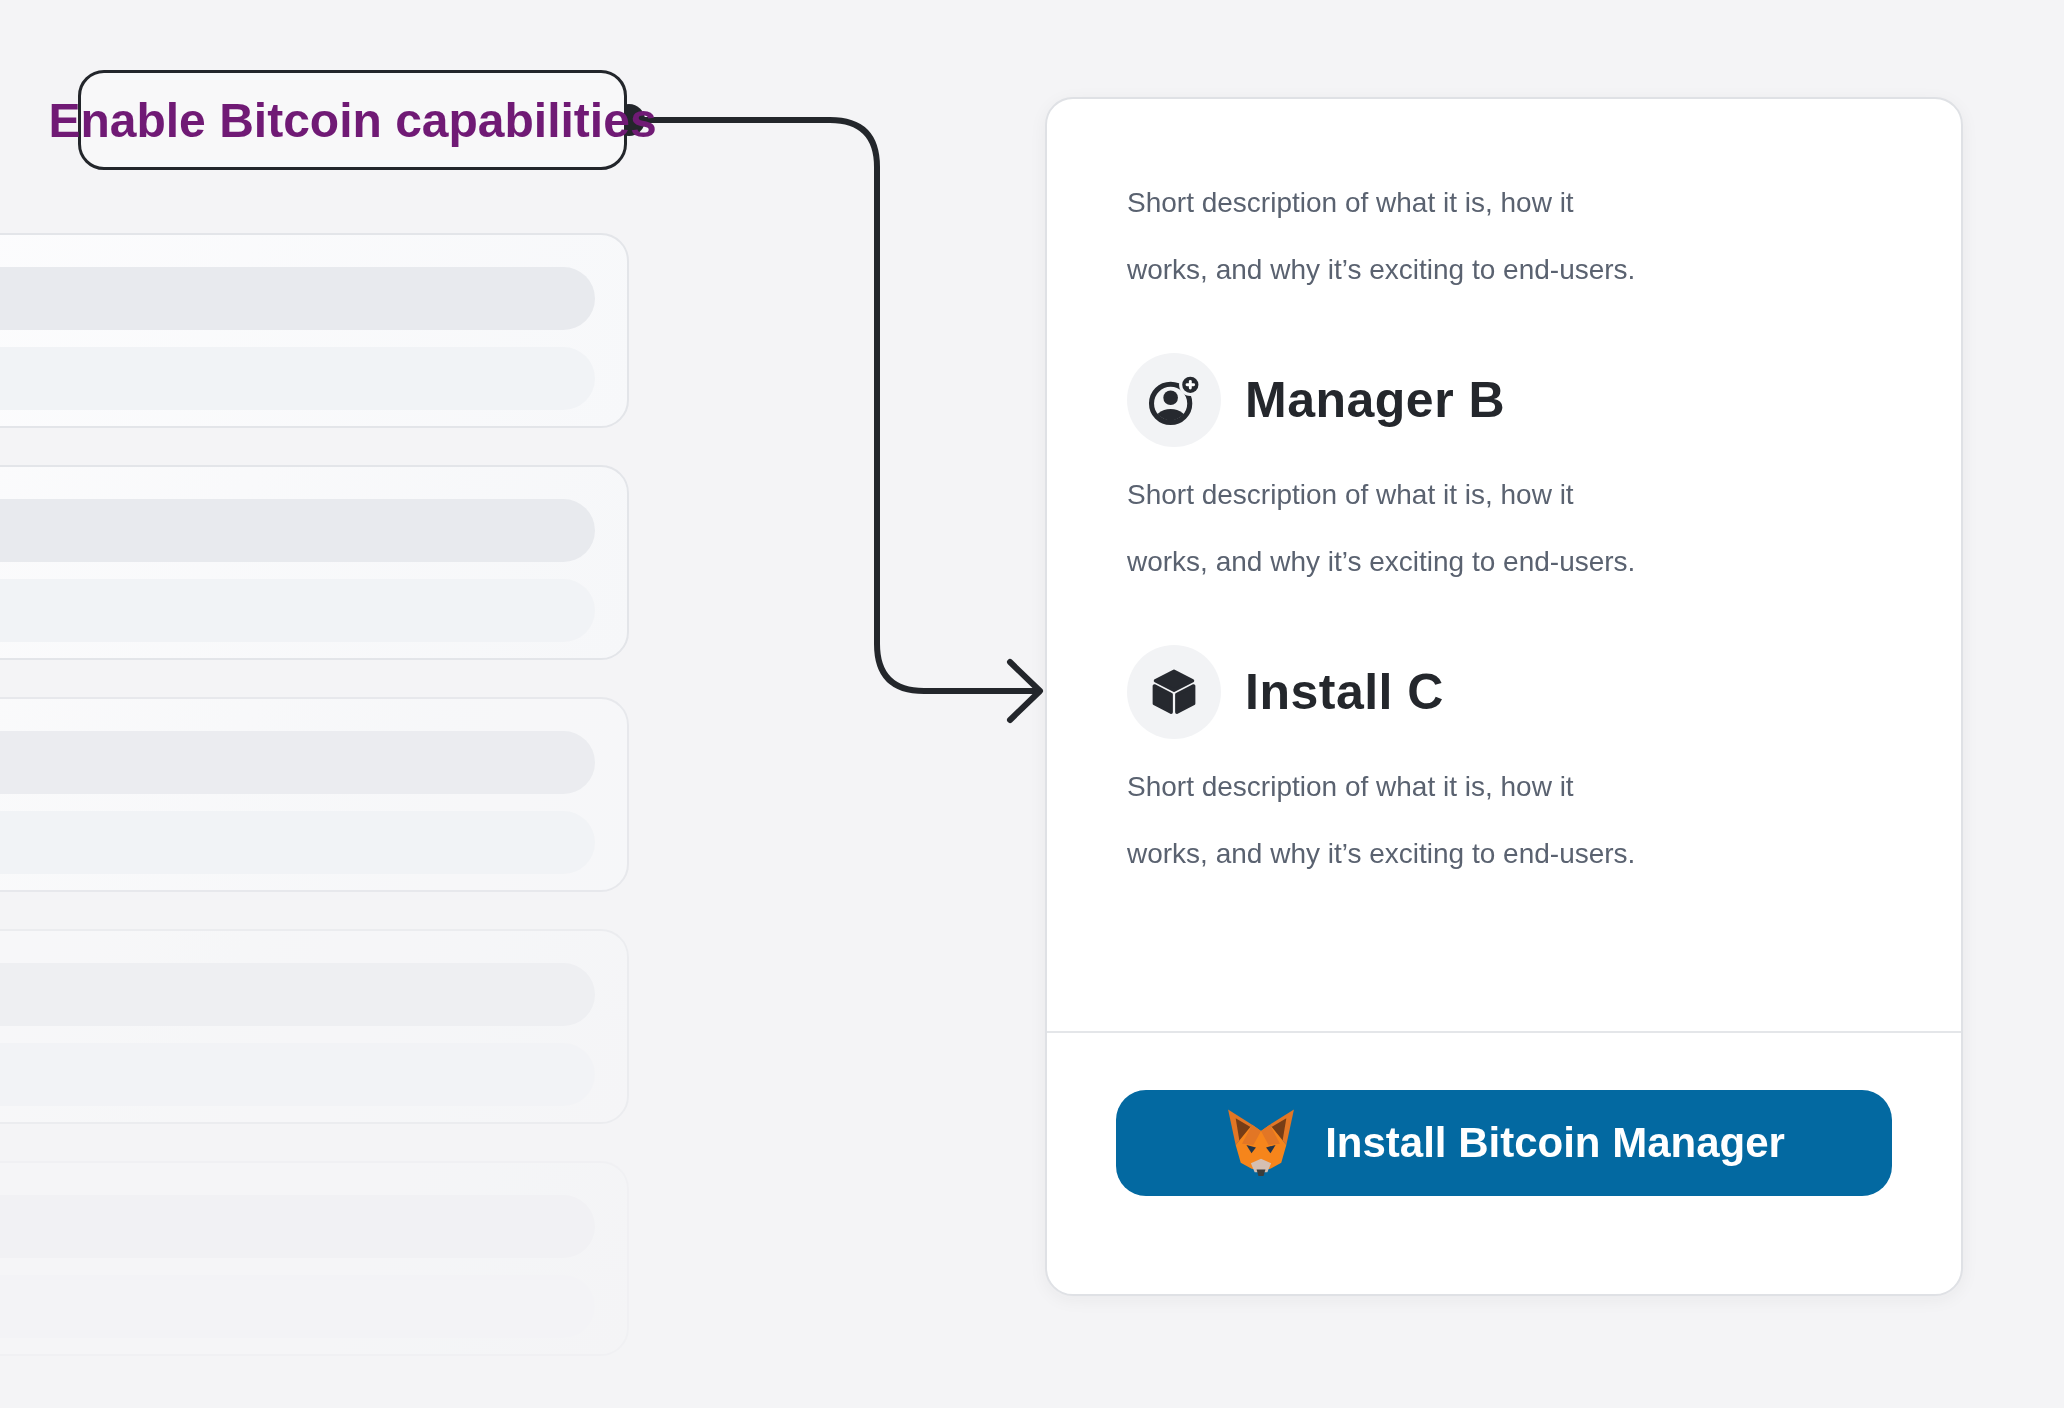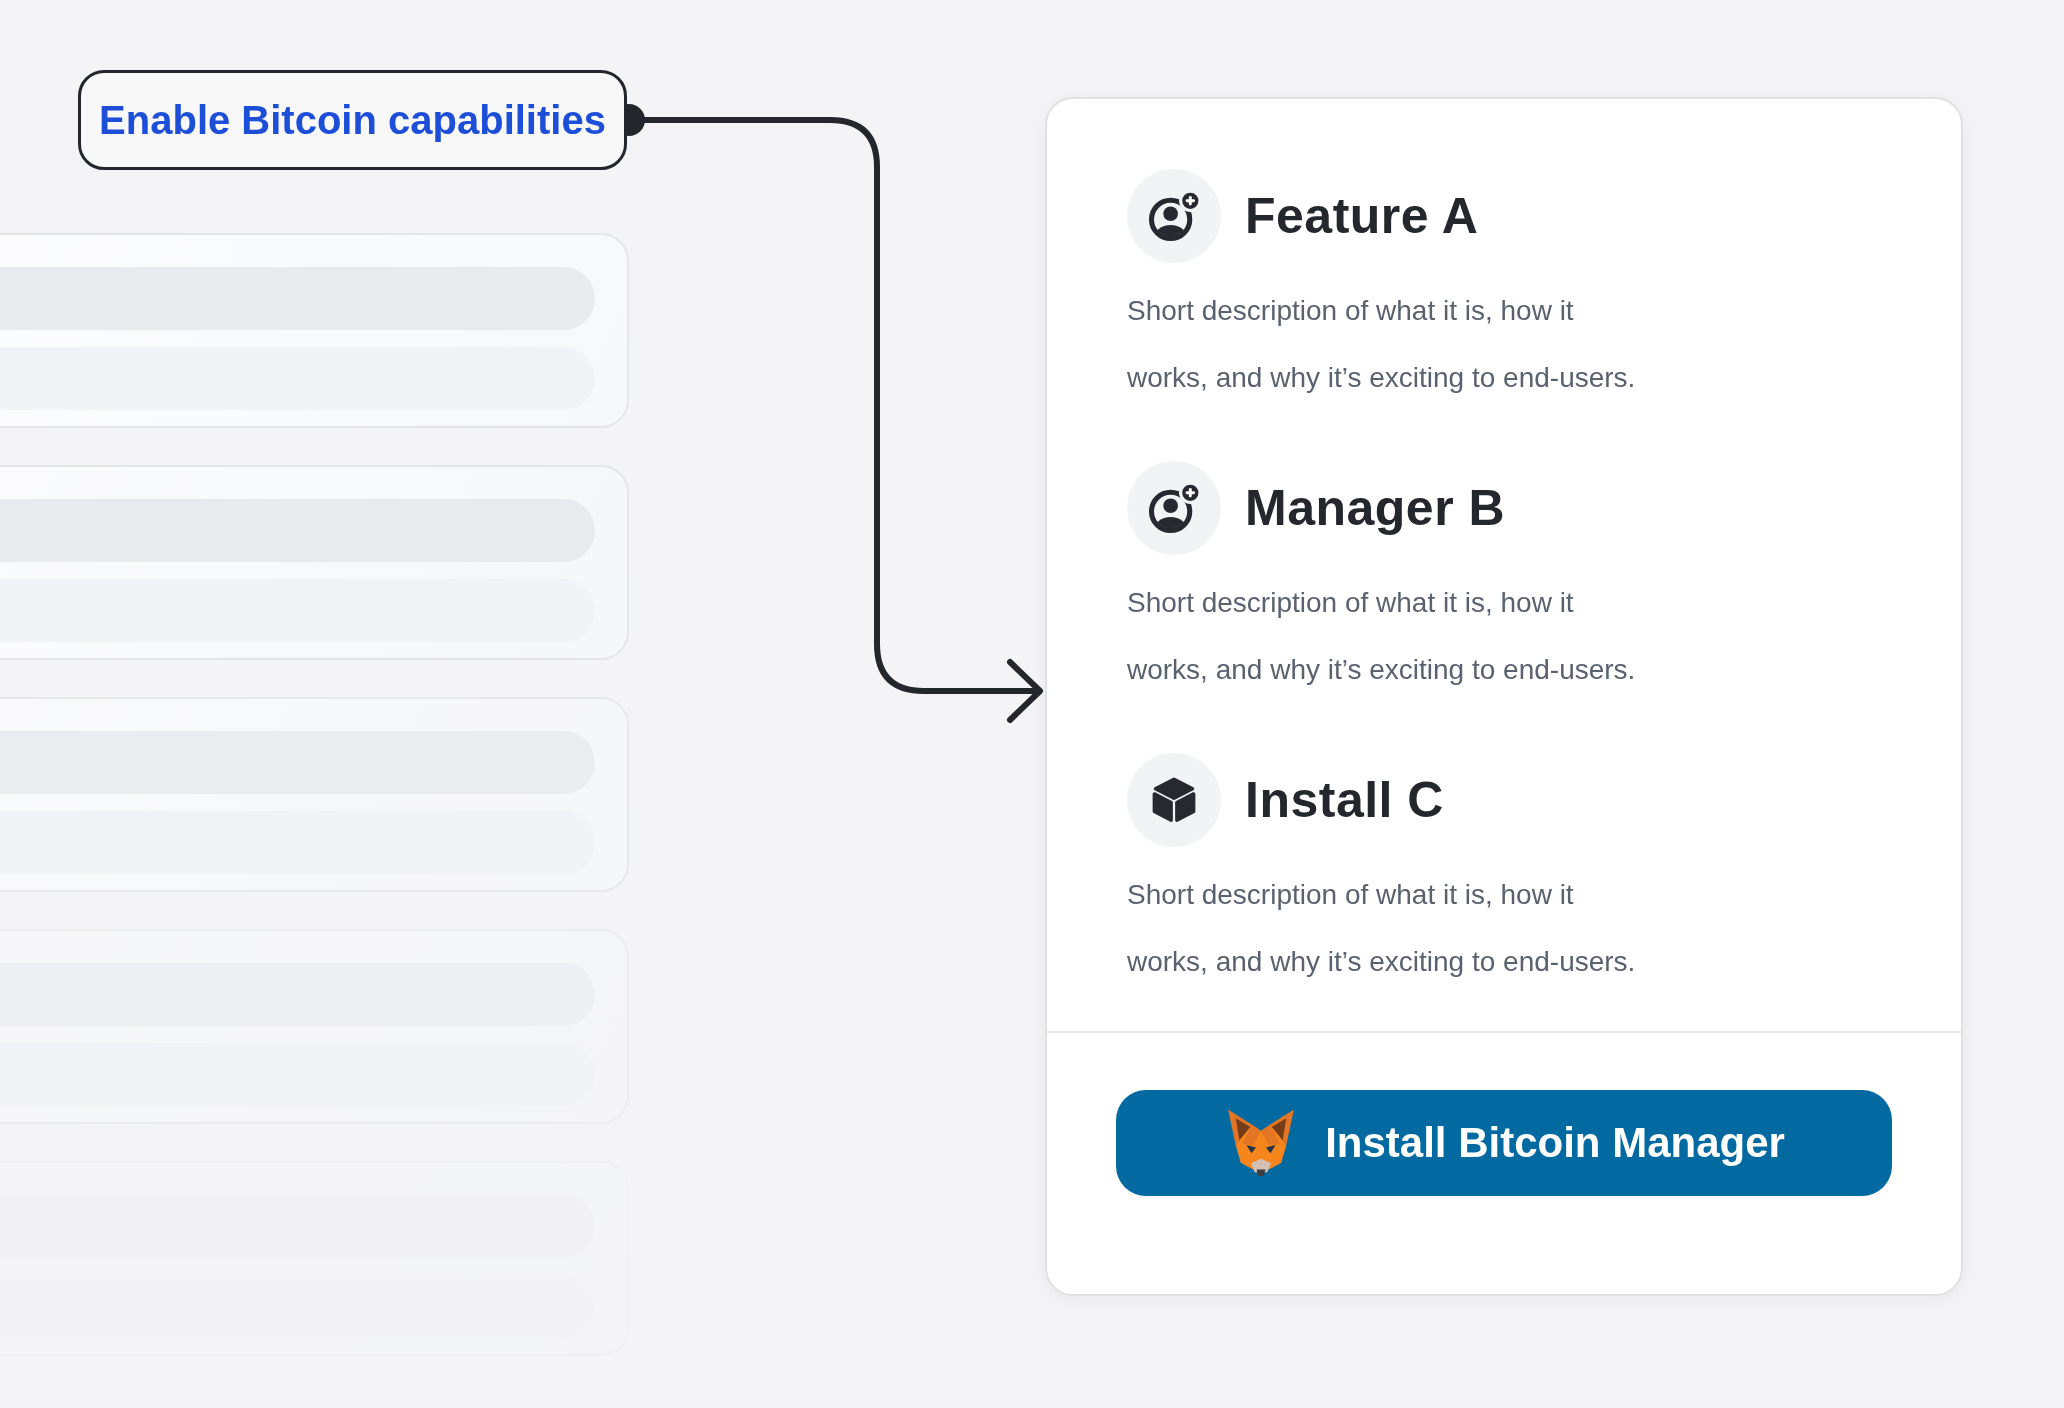--- a/index.html
+++ b/index.html
@@ -29,21 +29,21 @@
   .skeleton-bar.b1{top:32px;background:#e8eaee;}
   .skeleton-bar.b2{top:112px;background:#f1f3f6;}
 
   
   .callout{
     position:absolute;left:78px;top:70px;width:549px;height:100px;
     box-sizing:border-box;
     background:#f8f8f9;
     border:3px solid #23262b;border-radius:26px;
     display:flex;align-items:center;justify-content:center;
-    font-size:40px;font-weight:600;color:#1d4ed8;
+    font-size:48px;font-weight:600;color:#701a75;
     z-index:6;white-space:nowrap;
   }
 
   
   .arrow-layer{position:absolute;left:0;top:0;z-index:5;pointer-events:none;}
 
   
   .main-card{
     position:absolute;left:1045px;top:97px;width:918px;height:1199px;
     box-sizing:border-box;
@@ -114,39 +114,20 @@
 <svg class="arrow-layer" width="2064" height="1408" viewBox="0 0 2064 1408">
   <path d="M 629 120 H 830 Q 877 120 877 167 V 644 Q 877 691 924 691 H 1034" fill="none" stroke="#23262b" stroke-width="6" stroke-linecap="round"></path>
   <path d="M 1010 662 L 1040 691 L 1010 720" fill="none" stroke="#23262b" stroke-width="6" stroke-linecap="round" stroke-linejoin="round"></path>
   <circle cx="629" cy="120" r="16" fill="#23262b"></circle>
 </svg>
 
 <div class="main-card">
   <div class="features">
 
     <div class="feature">
-      <div class="feature-head">
-        <div class="feature-icon-circle">
-          <svg class="glyph-svg" viewBox="0 0 48 48">
-            <defs>
-                <clipPath id="pc1">
-                  <circle cx="21" cy="27" r="15"></circle>
-                </clipPath>
-              </defs>
-            <circle cx="21" cy="27" r="17" fill="none" stroke="#26292f" stroke-width="4.5"></circle>
-            <circle cx="21" cy="22" r="6.5" fill="#26292f"></circle>
-            <path d="M6,44 a15,12 0 0 1 30,0 z" fill="#26292f" clip-path="url(#pc1)"></path>
-            <circle cx="38.5" cy="10.5" r="10" fill="#f2f3f5"></circle>
-            <circle cx="38.5" cy="10.5" r="7.2" fill="#26292f"></circle>
-            <rect x="37.2" y="6.3" width="2.6" height="8.4" rx="1.3" fill="#ffffff"></rect>
-            <rect x="34.3" y="9.2" width="8.4" height="2.6" rx="1.3" fill="#ffffff"></rect>
-          </svg>
-        </div>
-        <div class="feature-title">Feature A</div>
-      </div>
       <p class="feature-desc">
         <span>Short description of what it is, how it</span><br>
         <span>works, and why it’s exciting to end-users.</span>
       </p>
     </div>
 
     <div class="feature">
       <div class="feature-head">
         <div class="feature-icon-circle">
           <svg class="glyph-svg" viewBox="0 0 48 48">

